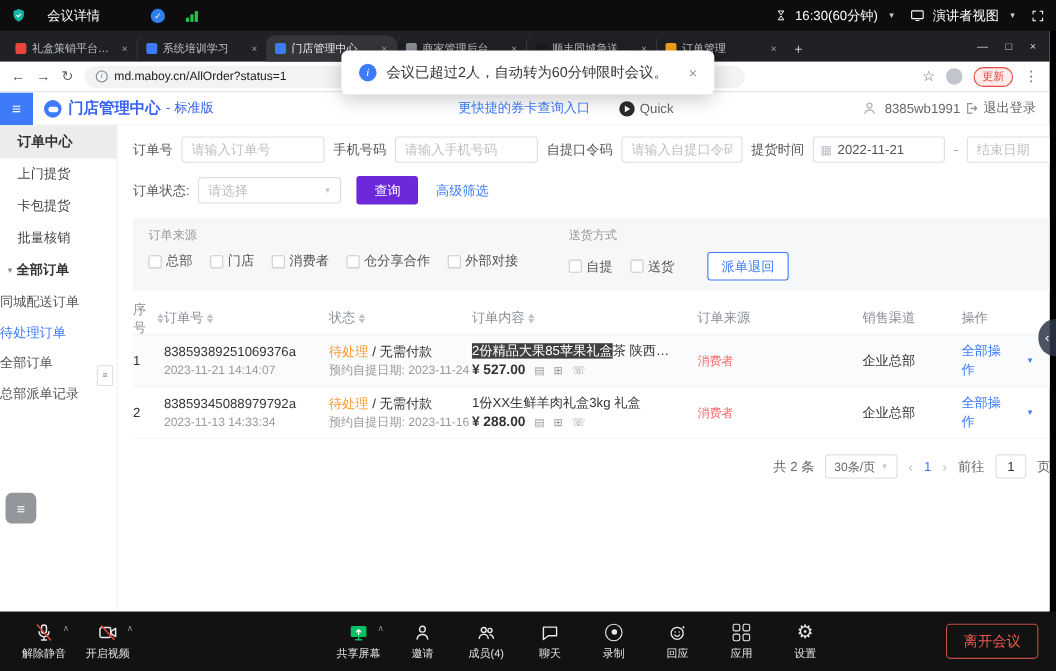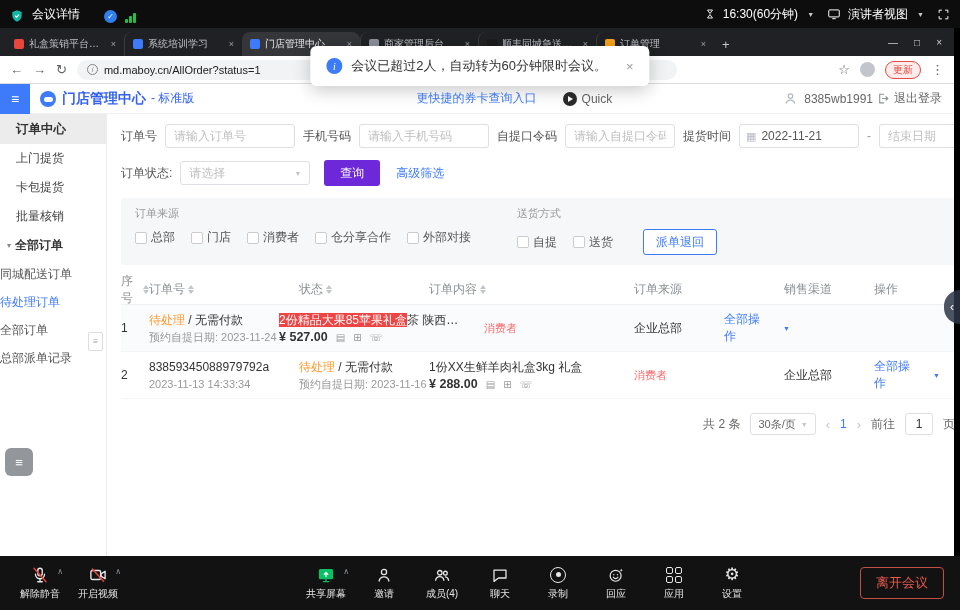--- a/index.html
+++ b/index.html
@@ -1,21 +1,21 @@
 <!DOCTYPE html>
 <html><head>
 <meta charset="utf-8">
 <style>
   *{box-sizing:border-box;margin:0;padding:0}
   html,body{width:960px;height:610px;overflow:hidden}
   body{position:relative;background:#000;font-family:"Liberation Sans","DejaVu Sans",sans-serif;-webkit-font-smoothing:antialiased}
 
   
   .meet-topbar{position:absolute;top:0;left:0;right:0;height:28px;background:#0d0d0d;display:flex;align-items:center;padding:0 10px;color:#fff;font-size:12px;z-index:70}
-  .mt-left{display:flex;align-items:flex-end;gap:8px}
+  .mt-left{display:flex;align-items:center;gap:19px}
   .badge-blue{width:13px;height:13px;border-radius:50%;background:#2f80ed;color:#fff;font-size:8px;display:flex;align-items:center;justify-content:center}
   .sigbars{display:flex;align-items:flex-end;gap:1.5px;height:11px}
   .sigbars i{width:2.5px;background:#21c04a;border-radius:1px}
   .sigbars i:nth-child(1){height:4px}.sigbars i:nth-child(2){height:7px}.sigbars i:nth-child(3){height:10px}
   .mt-right{margin-left:auto;display:flex;align-items:center;gap:7px}
   .mt-caret{color:#c9c9c9;font-size:7px;margin:0 6px 0 2px}
   .mt-gap{width:8px}
 
   
   .browser{position:absolute;top:28px;left:0;width:954px;height:528px;background:#fff;z-index:10}
@@ -96,21 +96,21 @@
   .c1{width:28px;flex:none}.c2{width:150px;flex:none}.c3{width:130px;flex:none}.c4{width:205px;flex:none}.c5{width:150px;flex:none}.c6{width:90px;flex:none}.c7{width:66px;flex:none}
   .sort{display:inline-flex;flex-direction:column;gap:1px}
   .sort i{width:0;height:0;border-left:3px solid transparent;border-right:3px solid transparent;display:block}
   .sort .up{border-bottom:4px solid #c0c4cc}
   .sort .dn{border-top:4px solid #c0c4cc}
   .trow{display:flex;align-items:center;min-height:47px;border-bottom:1px solid #f5f5f5;font-size:12px;color:#333}
   .trow.alt{background:#fafbfc}
   .l1{line-height:16px;white-space:nowrap;overflow:hidden}
   .l2{color:#999;font-size:11px;line-height:15px;margin-top:2px;white-space:nowrap}
   .status{color:#ff9a2e}
-  .hl{background:#ef4444;color:#fff}
+  .hl{background:#404040;color:#fff}
   .price{font-weight:bold;color:#333;font-size:12.5px}
   .mini-ic{color:#999;font-size:10px;margin-left:5px}
   .tag-red{color:#f56c6c;font-size:11px}
   .action{color:#3e7bfa;display:flex;align-items:center;gap:14px}
   .action .caret{font-size:7px;color:#3e7bfa}
 
   .pager{display:flex;align-items:center;justify-content:flex-end;gap:10px;margin-top:14px;font-size:12px;color:#666;padding-right:4px}
   .psize{height:22px;border:1px solid #dcdfe6;border-radius:3px;padding:0 7px;display:flex;align-items:center;gap:5px;font-size:11px;color:#666}
   .psize .caret{font-size:7px;color:#c0c4cc}
   .pnav{color:#c0c4cc;font-size:13px}
@@ -388,20 +388,24 @@
             <div class="th c6">
                 <span>销售渠道</span>
               </div>
             <div class="th c7">
                 <span>操作</span>
               </div>
           </div>
 
           <div class="trow alt">
             <div class="c1">1</div>
+            <div class="c2">
+              <div class="l1">83859389251069376a</div>
+              <div class="l2">2023-11-21 14:14:07</div>
+            </div>
             <div class="c3">
               <div class="l1"><span class="status">待处理</span> <span>/ 无需付款</span></div>
               <div class="l2">预约自提日期: 2023-11-24</div>
             </div>
             <div class="c4">
               <div class="l1"><span class="hl">2份精品大果85苹果礼盒</span><span>茶 陕西…</span></div>
               <div class="l2">
                 <span class="price">¥ 527.00</span>
                 <span class="mini-ic">▤</span>
                 <span class="mini-ic">⊞</span>

